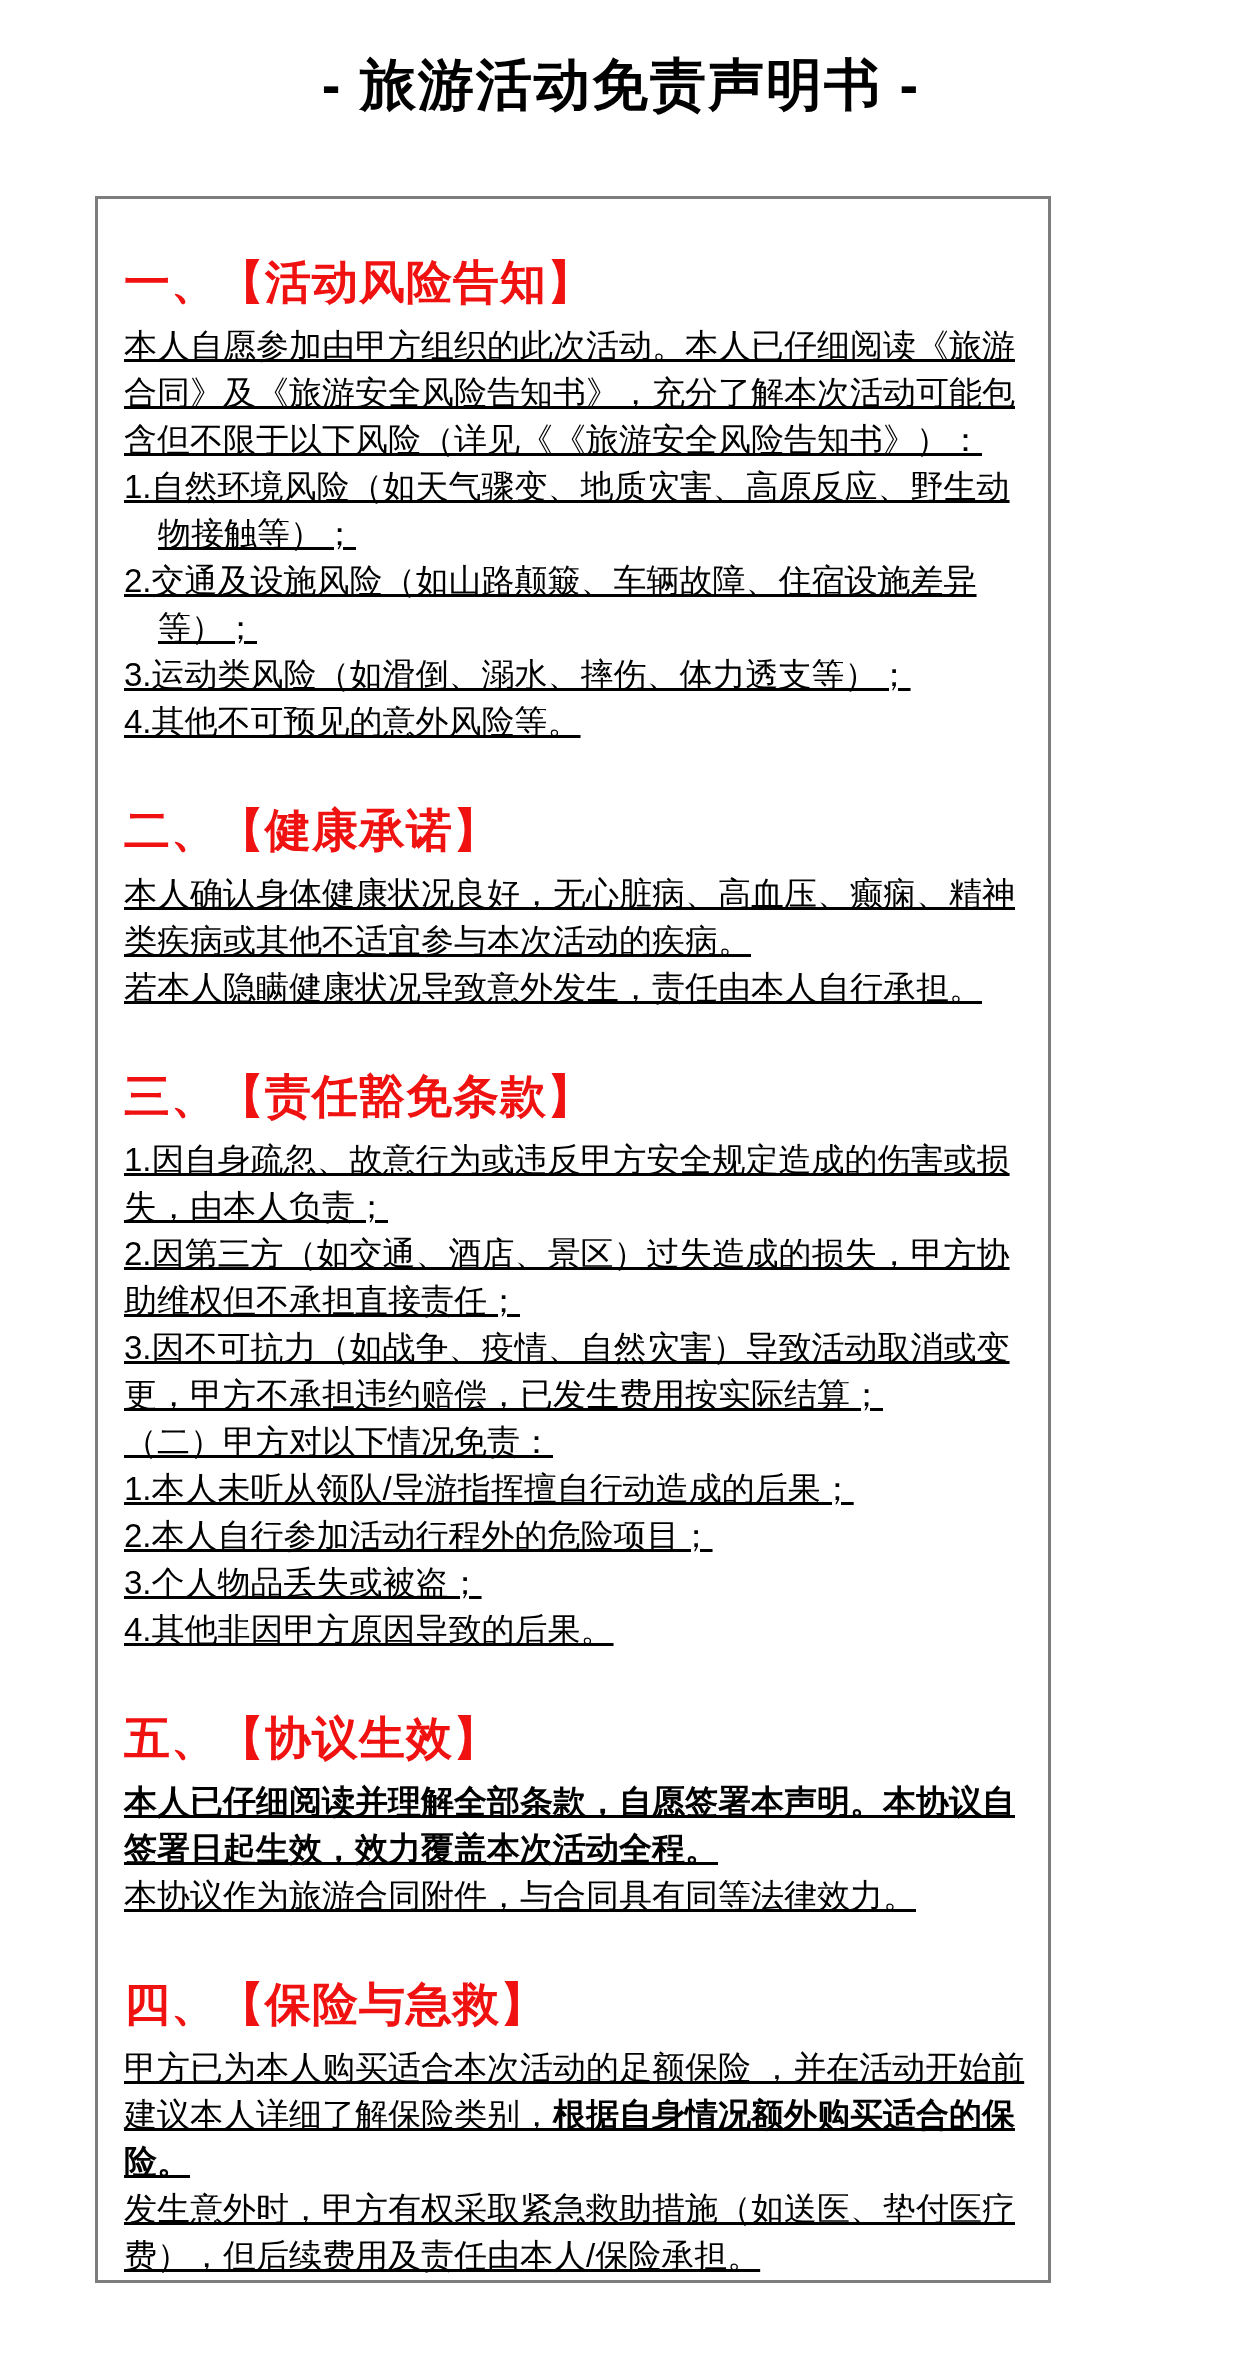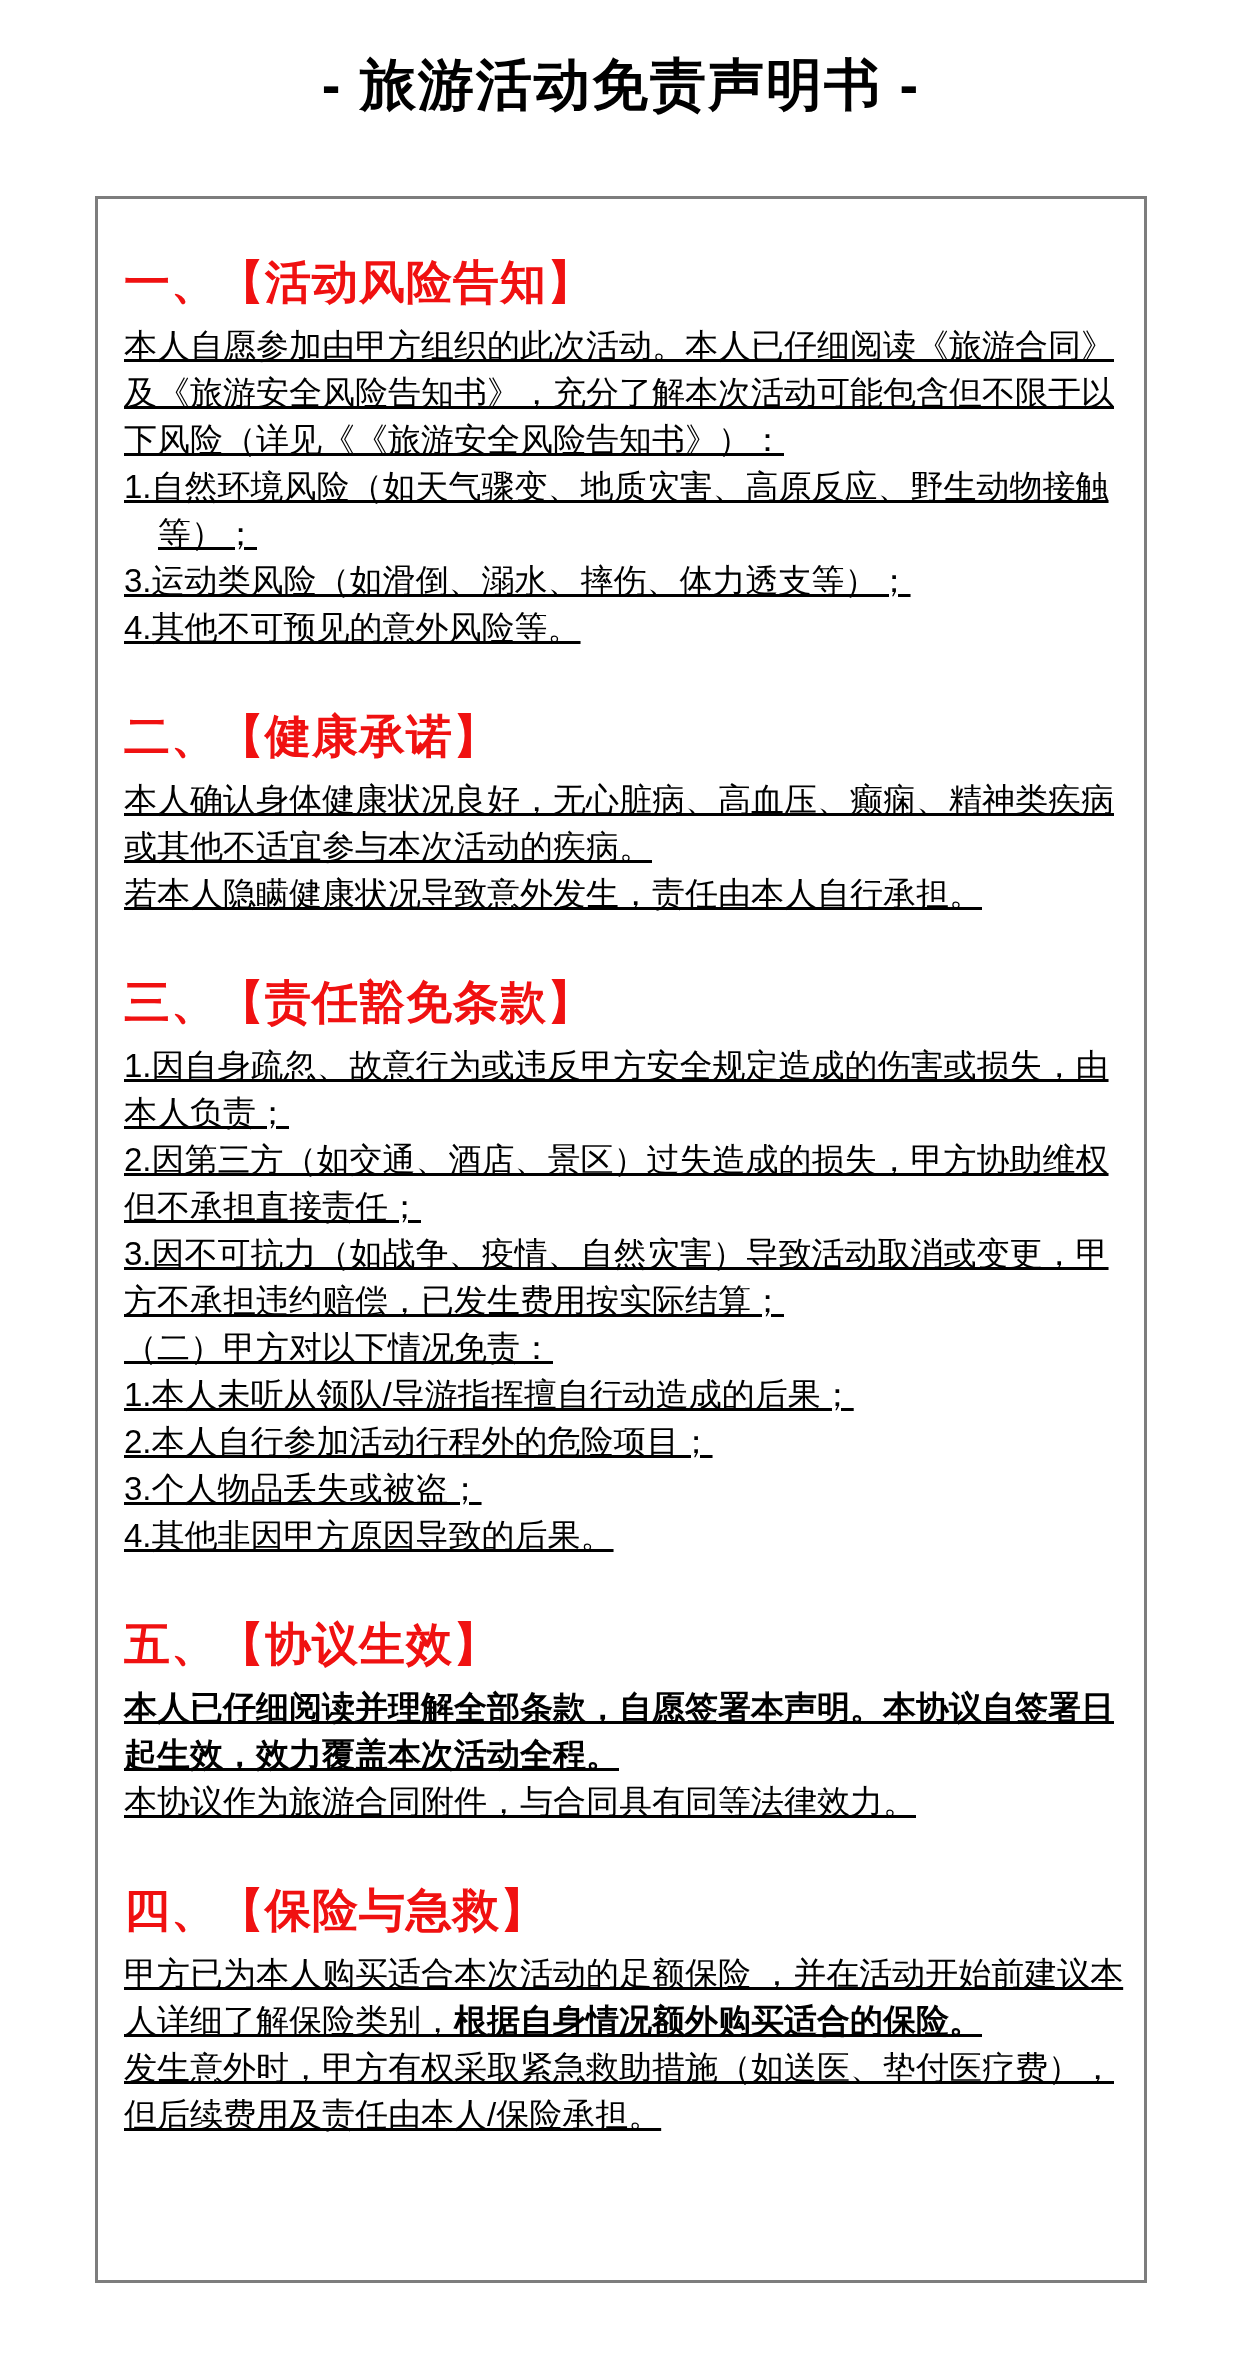--- a/index.html
+++ b/index.html
@@ -21,21 +21,21 @@
     text-align: center;
     font-size: 56px;
     font-weight: bold;
     color: #000000;
     letter-spacing: 2px;
     line-height: 1.18;
     white-space: nowrap;
   }
   .frame {
     box-sizing: border-box;
-    width: 1052px;
+    width: 956px;
     height: 2087px;
     margin: 78px 0 0 95px;
     border: 3px solid #7d7d7d;
     padding: 56px 20px 36px 26px;
     overflow: hidden;
     background: #ffffff;
   }
   .section { margin: 0; }
   .section + .section { margin-top: 0; }
   .sec-heading {
@@ -68,20 +68,21 @@
 <div class="page">
 
   <h1 class="doc-title">- 旅游活动免责声明书 -</h1>
 
   <div class="frame">
 
     <div class="section">
       <h2 class="sec-heading">一、【活动风险告知】</h2>
       <p class="body-text">本人自愿参加由甲方组织的此次活动。本人已仔细阅读《旅游合同》及《旅游安全风险告知书》，充分了解本次活动可能包含但不限于以下风险（详见《《旅游安全风险告知书》）：</p>
       <p class="body-text hang">1.自然环境风险（如天气骤变、地质灾害、高原反应、野生动物接触等）；</p>
+      <p class="body-text hang">2.交通及设施风险（如山路颠簸、车辆故障、住宿设施差异等）；</p>
       <p class="body-text hang">3.运动类风险（如滑倒、溺水、摔伤、体力透支等）；</p>
       <p class="body-text hang">4.其他不可预见的意外风险等。</p>
     </div>
 
     <div class="section">
       <h2 class="sec-heading">二、【健康承诺】</h2>
       <p class="body-text">本人确认身体健康状况良好，无心脏病、高血压、癫痫、精神类疾病或其他不适宜参与本次活动的疾病。</p>
       <p class="body-text">若本人隐瞒健康状况导致意外发生，责任由本人自行承担。</p>
     </div>
 

